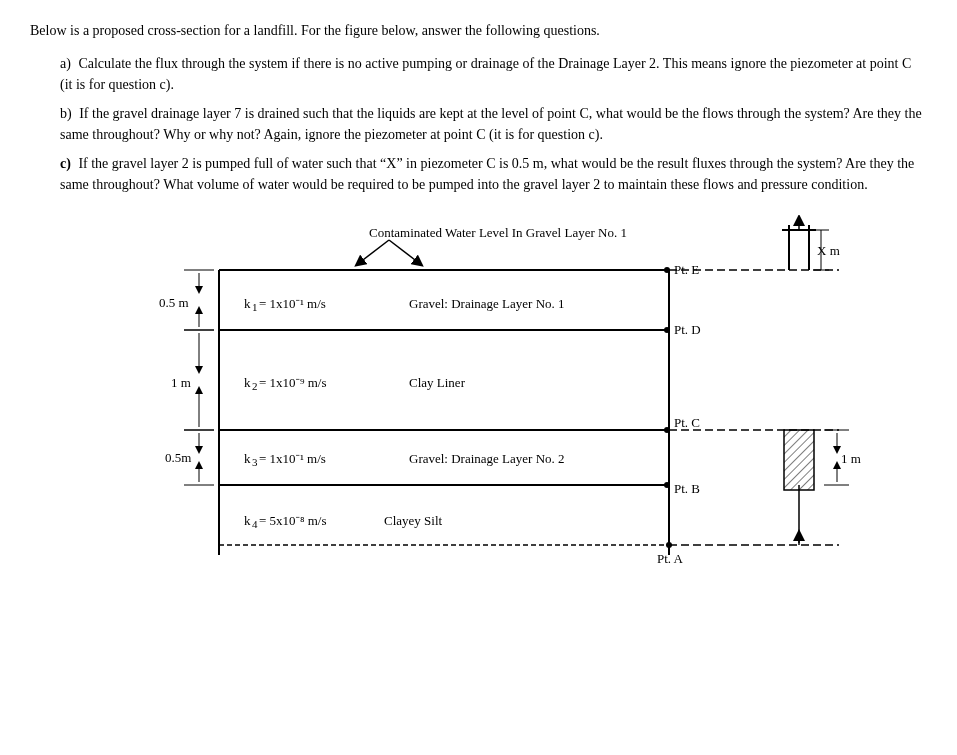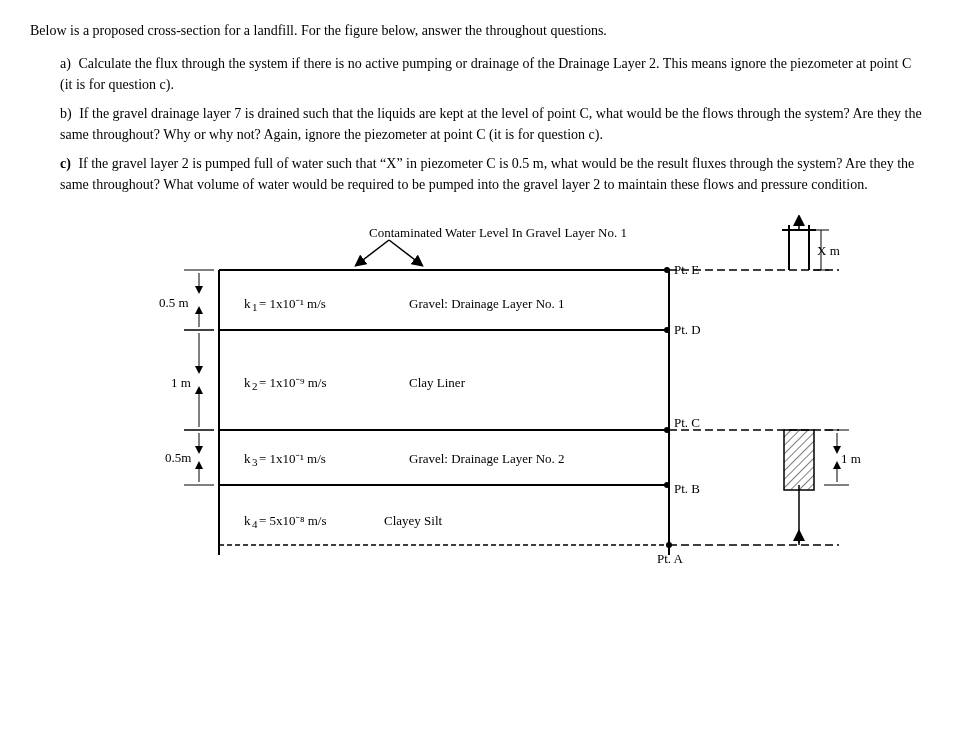--- a/index.html
+++ b/index.html
@@ -43,21 +43,21 @@
     .diagram-svg {
       position: absolute;
       top: 0; left: 0;
       width: 100%;
       height: 100%;
     }
   </style>
 </head>
 <body>
 
-<p class="intro-text">Below is a proposed cross-section for a landfill. For the figure below, answer the throughout questions.</p>
+<p class="intro-text">Below is a proposed cross-section for a landfill. For the figure below, answer the following questions.</p>
 
 <div class="questions">
   <div class="q-item">
     <span class="q-label">a)</span>
     <span>Calculate the flux through the system if there is no active pumping or drainage of the Drainage Layer 2. This means ignore the piezometer at point C (it is for question c).</span>
   </div>
   <div class="q-item">
     <span class="q-label">b)</span>
     <span>If the gravel drainage layer 7 is drained such that the liquids are kept at the level of point C, what would be the flows through the system? Are they the same throughout? Why or why not? Again, ignore the piezometer at point C (it is for question c).</span>
   </div>

